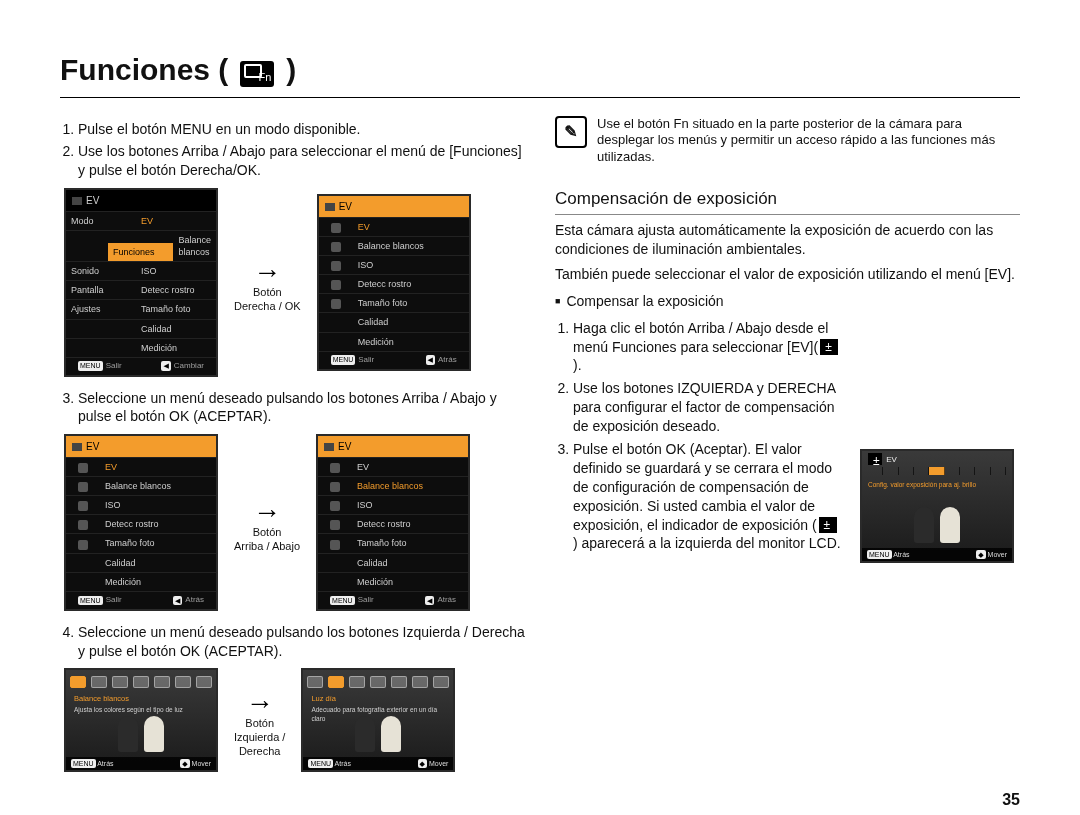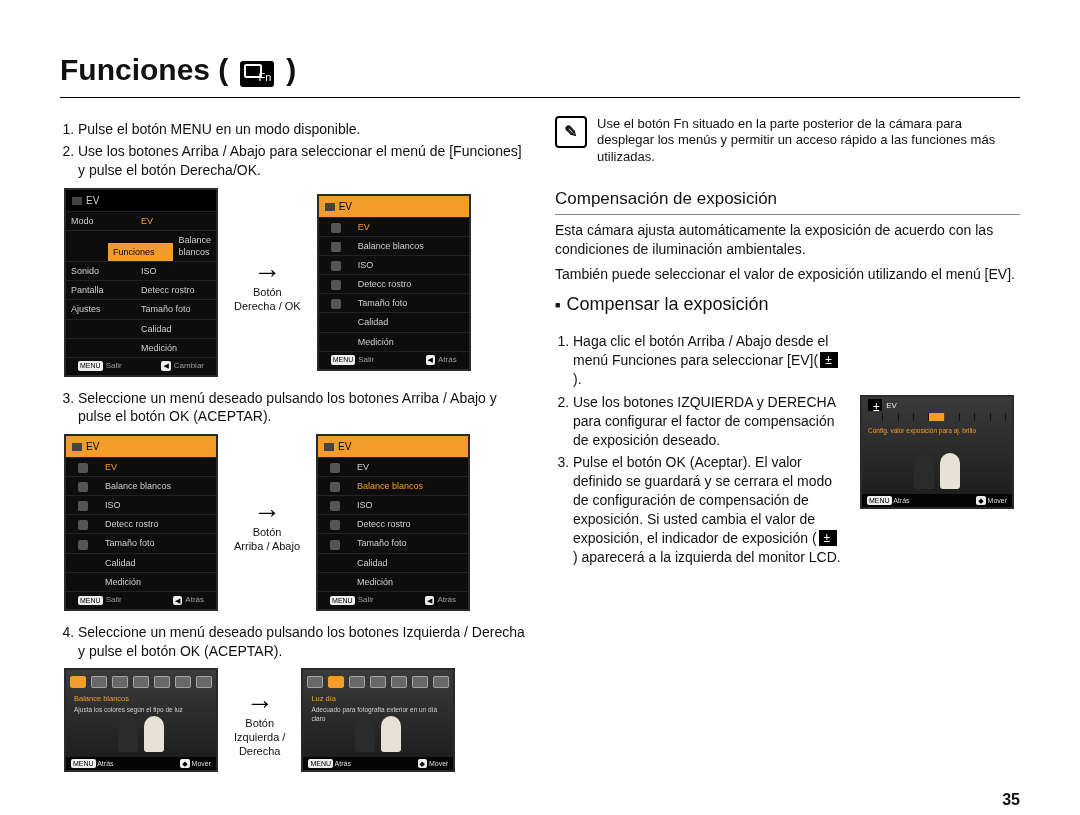--- a/index.html
+++ b/index.html
@@ -285,34 +285,34 @@
     align-items: center;
     justify-content: center;
     font-weight: 700;
     font-size: 16px;
   }
   .note-text {
     font-size: 13px;
     line-height: 1.3;
   }
   .sub-head {
-    margin: 8px 0 12px 0;
-    font-size: 18px;
+    margin: 8px 0 4px 0;
+    font-size: 14px;
   }
   .sub-head::before {
     content: "■";
     font-size: 9px;
     margin-right: 6px;
     position: relative;
     top: -2px;
   }
   .right-lower {
     display: flex;
     gap: 16px;
-    align-items: center;
+    align-items: flex-end;
   }
   .right-lower ol {
     flex: 1;
   }
   .ev-chip {
     display: inline-block;
     width: 18px;
     height: 16px;
     background: #000;
     position: relative;

